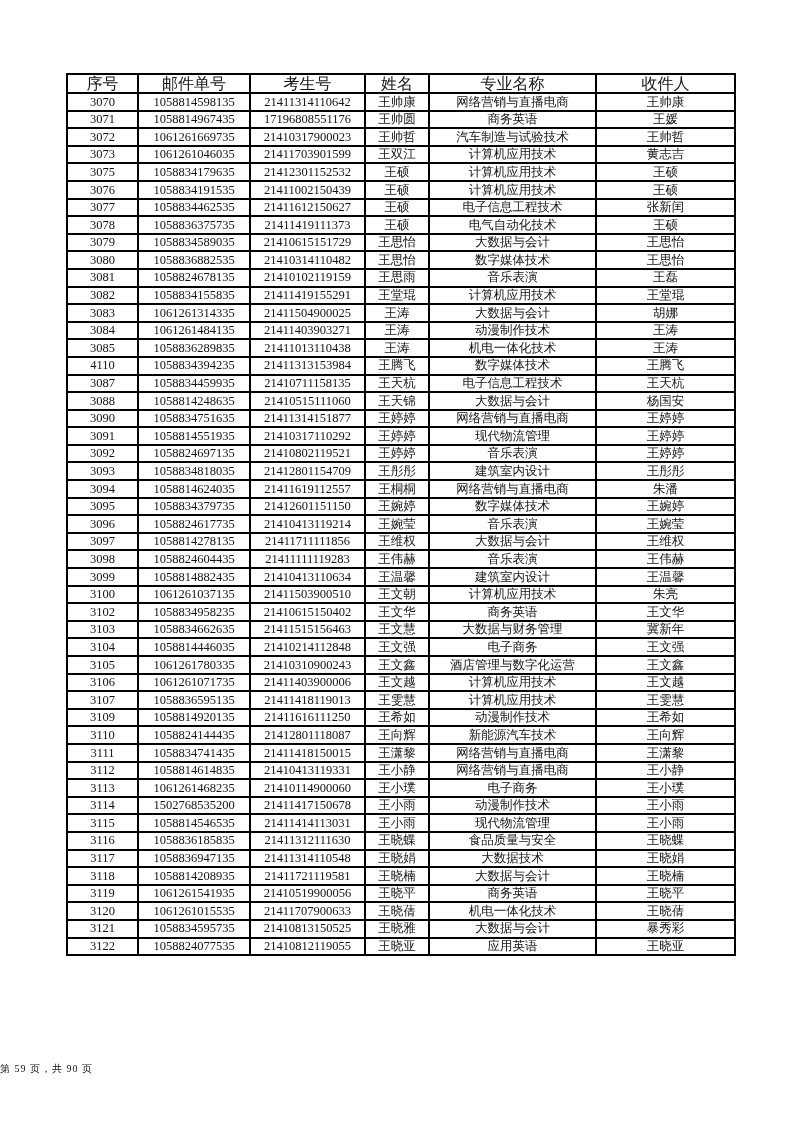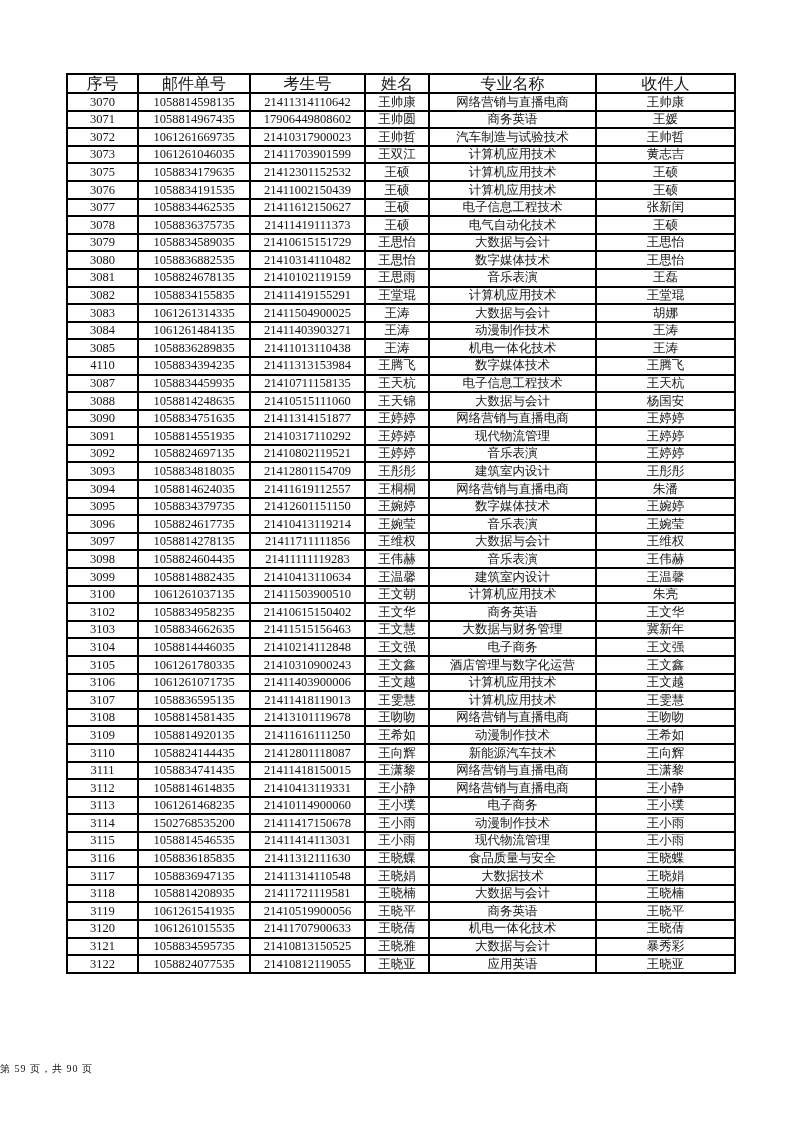--- a/index.html
+++ b/index.html
@@ -91,21 +91,21 @@
           <td>3070</td>
           <td>1058814598135</td>
           <td>21411314110642</td>
           <td>王帅康</td>
           <td>网络营销与直播电商</td>
           <td>王帅康</td>
         </tr>
         <tr>
           <td>3071</td>
           <td>1058814967435</td>
-          <td>17906449808602</td>
+          <td>17196808551176</td>
           <td>王帅圆</td>
           <td>商务英语</td>
           <td>王媛</td>
         </tr>
         <tr>
           <td>3072</td>
           <td>1061261669735</td>
           <td>21410317900023</td>
           <td>王帅哲</td>
           <td>汽车制造与试验技术</td>
@@ -359,28 +359,20 @@
           <td>计算机应用技术</td>
           <td>王文越</td>
         </tr>
         <tr>
           <td>3107</td>
           <td>1058836595135</td>
           <td>21411418119013</td>
           <td>王雯慧</td>
           <td>计算机应用技术</td>
           <td>王雯慧</td>
-        </tr>
-        <tr>
-          <td>3108</td>
-          <td>1058814581435</td>
-          <td>21413101119678</td>
-          <td>王吻吻</td>
-          <td>网络营销与直播电商</td>
-          <td>王吻吻</td>
         </tr>
         <tr>
           <td>3109</td>
           <td>1058814920135</td>
           <td>21411616111250</td>
           <td>王希如</td>
           <td>动漫制作技术</td>
           <td>王希如</td>
         </tr>
         <tr>

